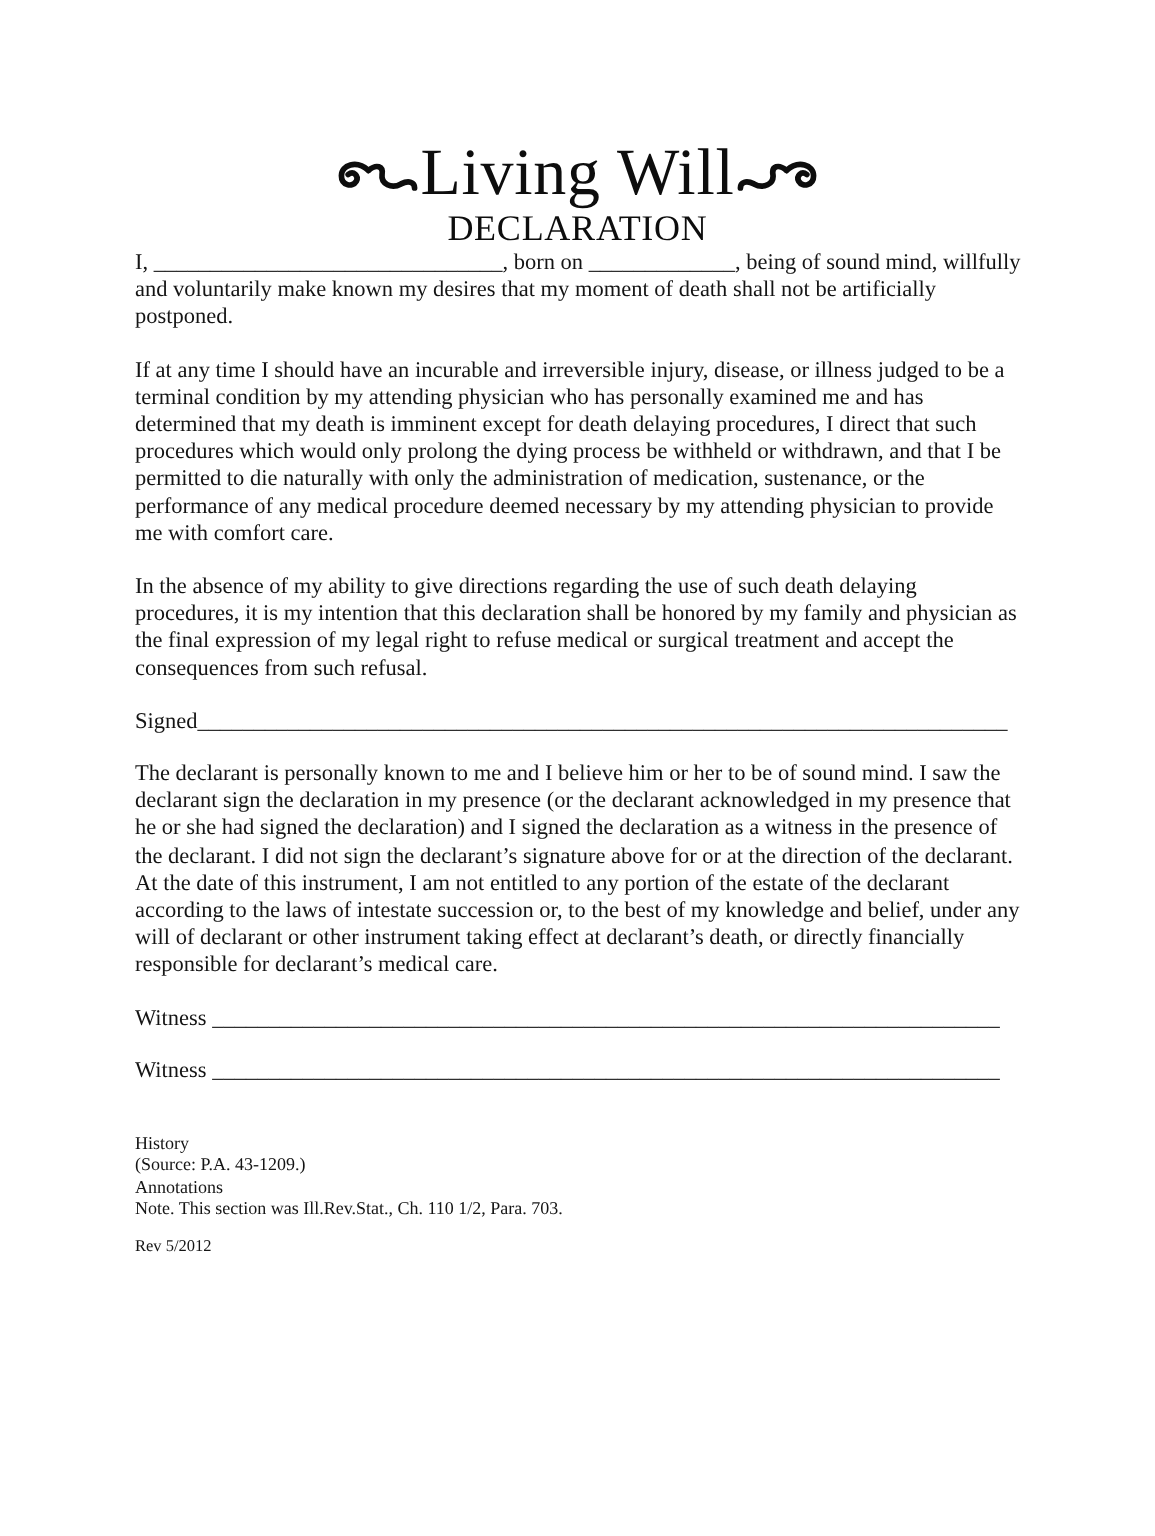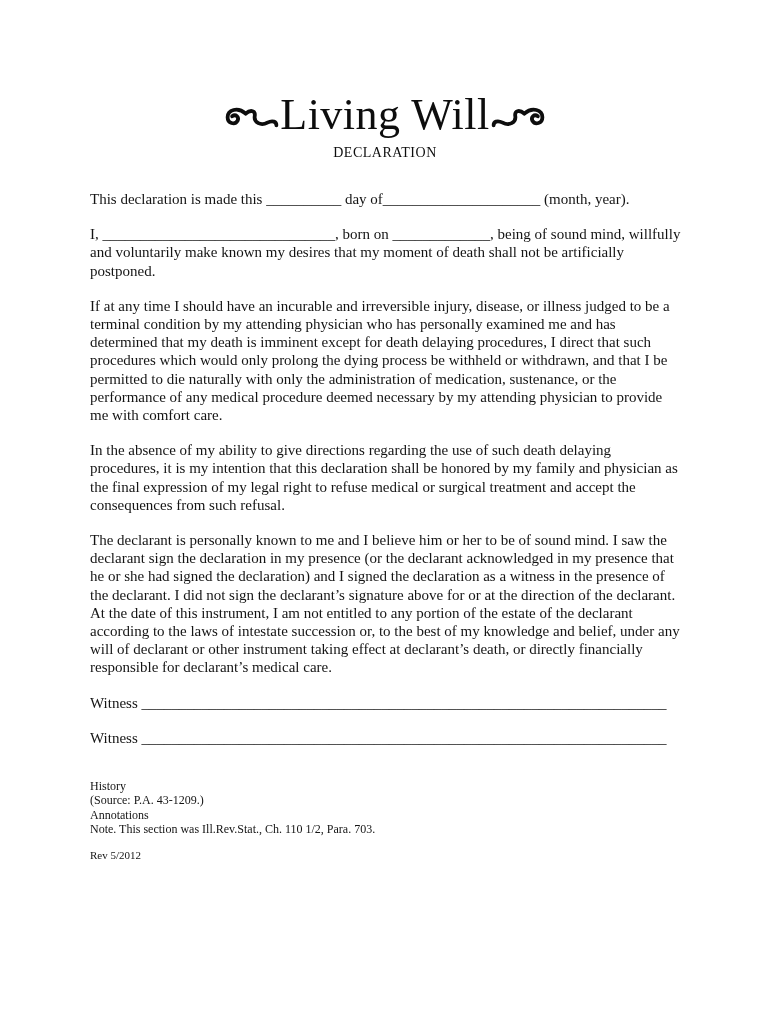--- a/index.html
+++ b/index.html
@@ -38,21 +38,21 @@
     transform: translateY(4px);
   }
   .ornament svg {
     display: block;
   }
   .ornament.right svg {
     transform: scaleX(-1);
   }
   .subtitle {
     margin-top: 2px;
-    font-size: 14px;
+    font-size: 24px;
     line-height: 26px;
     letter-spacing: 0.5px;
     color: #0d0d0d;
   }
   .doc-body {
     margin-left: 90px;
     width: 592px;
     font-size: 15px;
     line-height: 18.2px;
     text-align: left;
@@ -100,25 +100,25 @@
             <path d="M24 9 C15 1 4 5 4 13 C4 20 12 22 15 17 C17 13 13 9 9 12"></path>
             <path d="M24 9 C30 4 35 6 34 12 C33 19 41 23 48 19 C54 16 58 18 58 22"></path>
           </g>
         </svg>
       </span>
     </h1>
     <div class="subtitle">DECLARATION</div>
   </header>
 
   <main class="doc-body">
-    <p class="first">This declaration is made this __________ day of_____________________ (month, year).</p>
     <p>I, _______________________________, born on _____________, being of sound mind, willfully and voluntarily make known my desires that my moment of death shall not be artificially postponed.</p>
     <p>If at any time I should have an incurable and irreversible injury, disease, or illness judged to be a terminal condition by my attending physician who has personally examined me and has determined that my death is imminent except for death delaying procedures, I direct that such procedures which would only prolong the dying process be withheld or withdrawn, and that I be permitted to die naturally with only the administration of medication, sustenance, or the performance of any medical procedure deemed necessary by my attending physician to provide me with comfort care.</p>
     <p>In the absence of my ability to give directions regarding the use of such death delaying procedures, it is my intention that this declaration shall be honored by my family and physician as the final expression of my legal right to refuse medical or surgical treatment and accept the consequences from such refusal.</p>
 
+    <p class="sig-line">Signed________________________________________________________________________</p>
 
     <p>The declarant is personally known to me and I believe him or her to be of sound mind. I saw the declarant sign the declaration in my presence (or the declarant acknowledged in my presence that he or she had signed the declaration) and I signed the declaration as a witness in the presence of the declarant. I did not sign the declarant’s signature above for or at the direction of the declarant. At the date of this instrument, I am not entitled to any portion of the estate of the declarant according to the laws of intestate succession or, to the best of my knowledge and belief, under any will of declarant or other instrument taking effect at declarant’s death, or directly financially responsible for declarant’s medical care.</p>
 
     <p class="sig-line">Witness ______________________________________________________________________</p>
     <p class="sig-line">Witness ______________________________________________________________________</p>
 
     <div class="footer-block">
       <div>History</div>
       <div>(Source: P.A. 43-1209.)</div>
       <div>Annotations</div>

